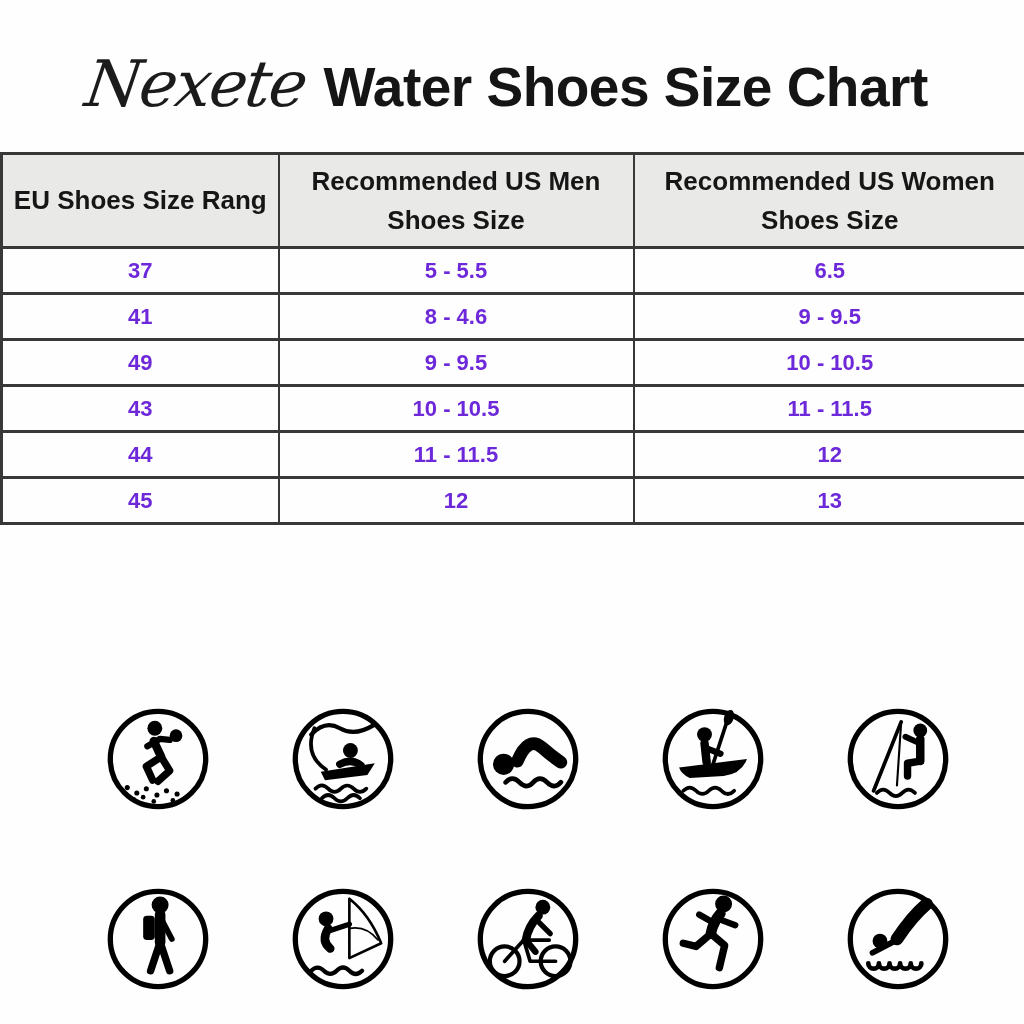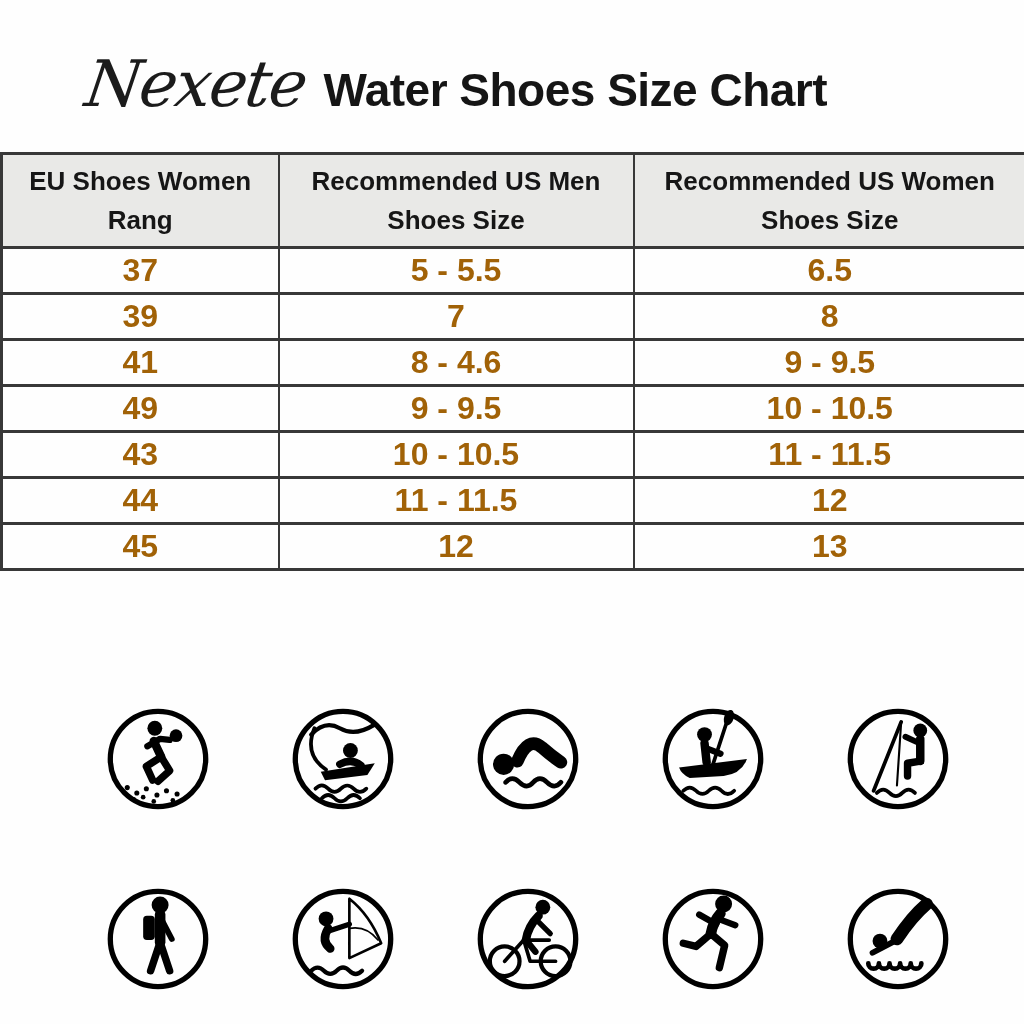--- a/index.html
+++ b/index.html
@@ -6,37 +6,37 @@
   .page{
     position:relative;width:1024px;height:1024px;background:#fefefe;
     font-family:"Liberation Sans",sans-serif;overflow:hidden;color:#141414;
   }
   
   .title{position:absolute;top:52px;left:86px;display:flex;align-items:baseline;white-space:nowrap;}
   .brand{
     font-family:"DejaVu Serif",serif;font-style:italic;font-size:64px;line-height:1;
     letter-spacing:-2px;transform:skewX(-8deg);margin-right:18px;color:#1b1b1b;
   }
-  .title-text{font-weight:bold;font-size:46px;letter-spacing:-0.5px;color:#151515;}
+  .title-text{font-weight:bold;font-size:55px;letter-spacing:-0.5px;color:#151515;}
   
   table.size-chart{
     position:absolute;top:152px;left:0;width:1025px;border-collapse:collapse;table-layout:fixed;
   }
   .size-chart col.c1{width:277px;}
   .size-chart col.c2{width:355px;}
   .size-chart th,.size-chart td{
     border:2px solid #383838;border-top-width:3px;border-bottom-width:3px;
     text-align:center;vertical-align:middle;padding:0;
   }
   .size-chart th:first-child,.size-chart td:first-child{border-left-width:3px;}
   .size-chart th:last-child,.size-chart td:last-child{border-right:none;}
   .size-chart th{
     background:#e9e9e7;height:91px;font-size:26px;font-weight:bold;line-height:39px;color:#161616;
   }
-  .size-chart td{height:43px;font-size:32px;font-weight:bold;color:#a16207;text-align:center;}
+  .size-chart td{height:43px;font-size:22px;font-weight:bold;color:#6d28d9;text-align:center;}
   .hdr-line{display:block;}
   
   .icons-row{
     position:absolute;left:0;width:1024px;display:flex;box-sizing:border-box;
     padding-left:105px;gap:79px;
   }
   .icons-row.r1{top:706px;}
   .icons-row.r2{top:886px;}
   .icon-circle{width:106px;height:106px;flex:0 0 auto;}
   .icon-circle svg{width:106px;height:106px;display:block;}
@@ -55,42 +55,37 @@
 
   <table class="size-chart">
     <colgroup>
         <col class="c1">
         <col class="c2">
         <col class="c3">
       </colgroup>
     <thead>
       <tr>
         <th>
-          <span class="hdr-line">EU Shoes Women Rang</span>
+          <span class="hdr-line">EU Shoes Size Rang</span>
         </th>
         <th>
           <span class="hdr-line">Recommended US Men</span>
           <span class="hdr-line">Shoes Size</span>
         </th>
         <th>
           <span class="hdr-line">Recommended US Women</span>
           <span class="hdr-line">Shoes Size</span>
         </th>
       </tr>
     </thead>
     <tbody>
       <tr>
           <td>37</td>
           <td>5 - 5.5</td>
           <td>6.5</td>
-        </tr>
-      <tr>
-          <td>39</td>
-          <td>7</td>
-          <td>8</td>
         </tr>
       <tr>
           <td>41</td>
           <td>8 - 4.6</td>
           <td>9 - 9.5</td>
         </tr>
       <tr>
           <td>49</td>
           <td>9 - 9.5</td>
           <td>10 - 10.5</td>

